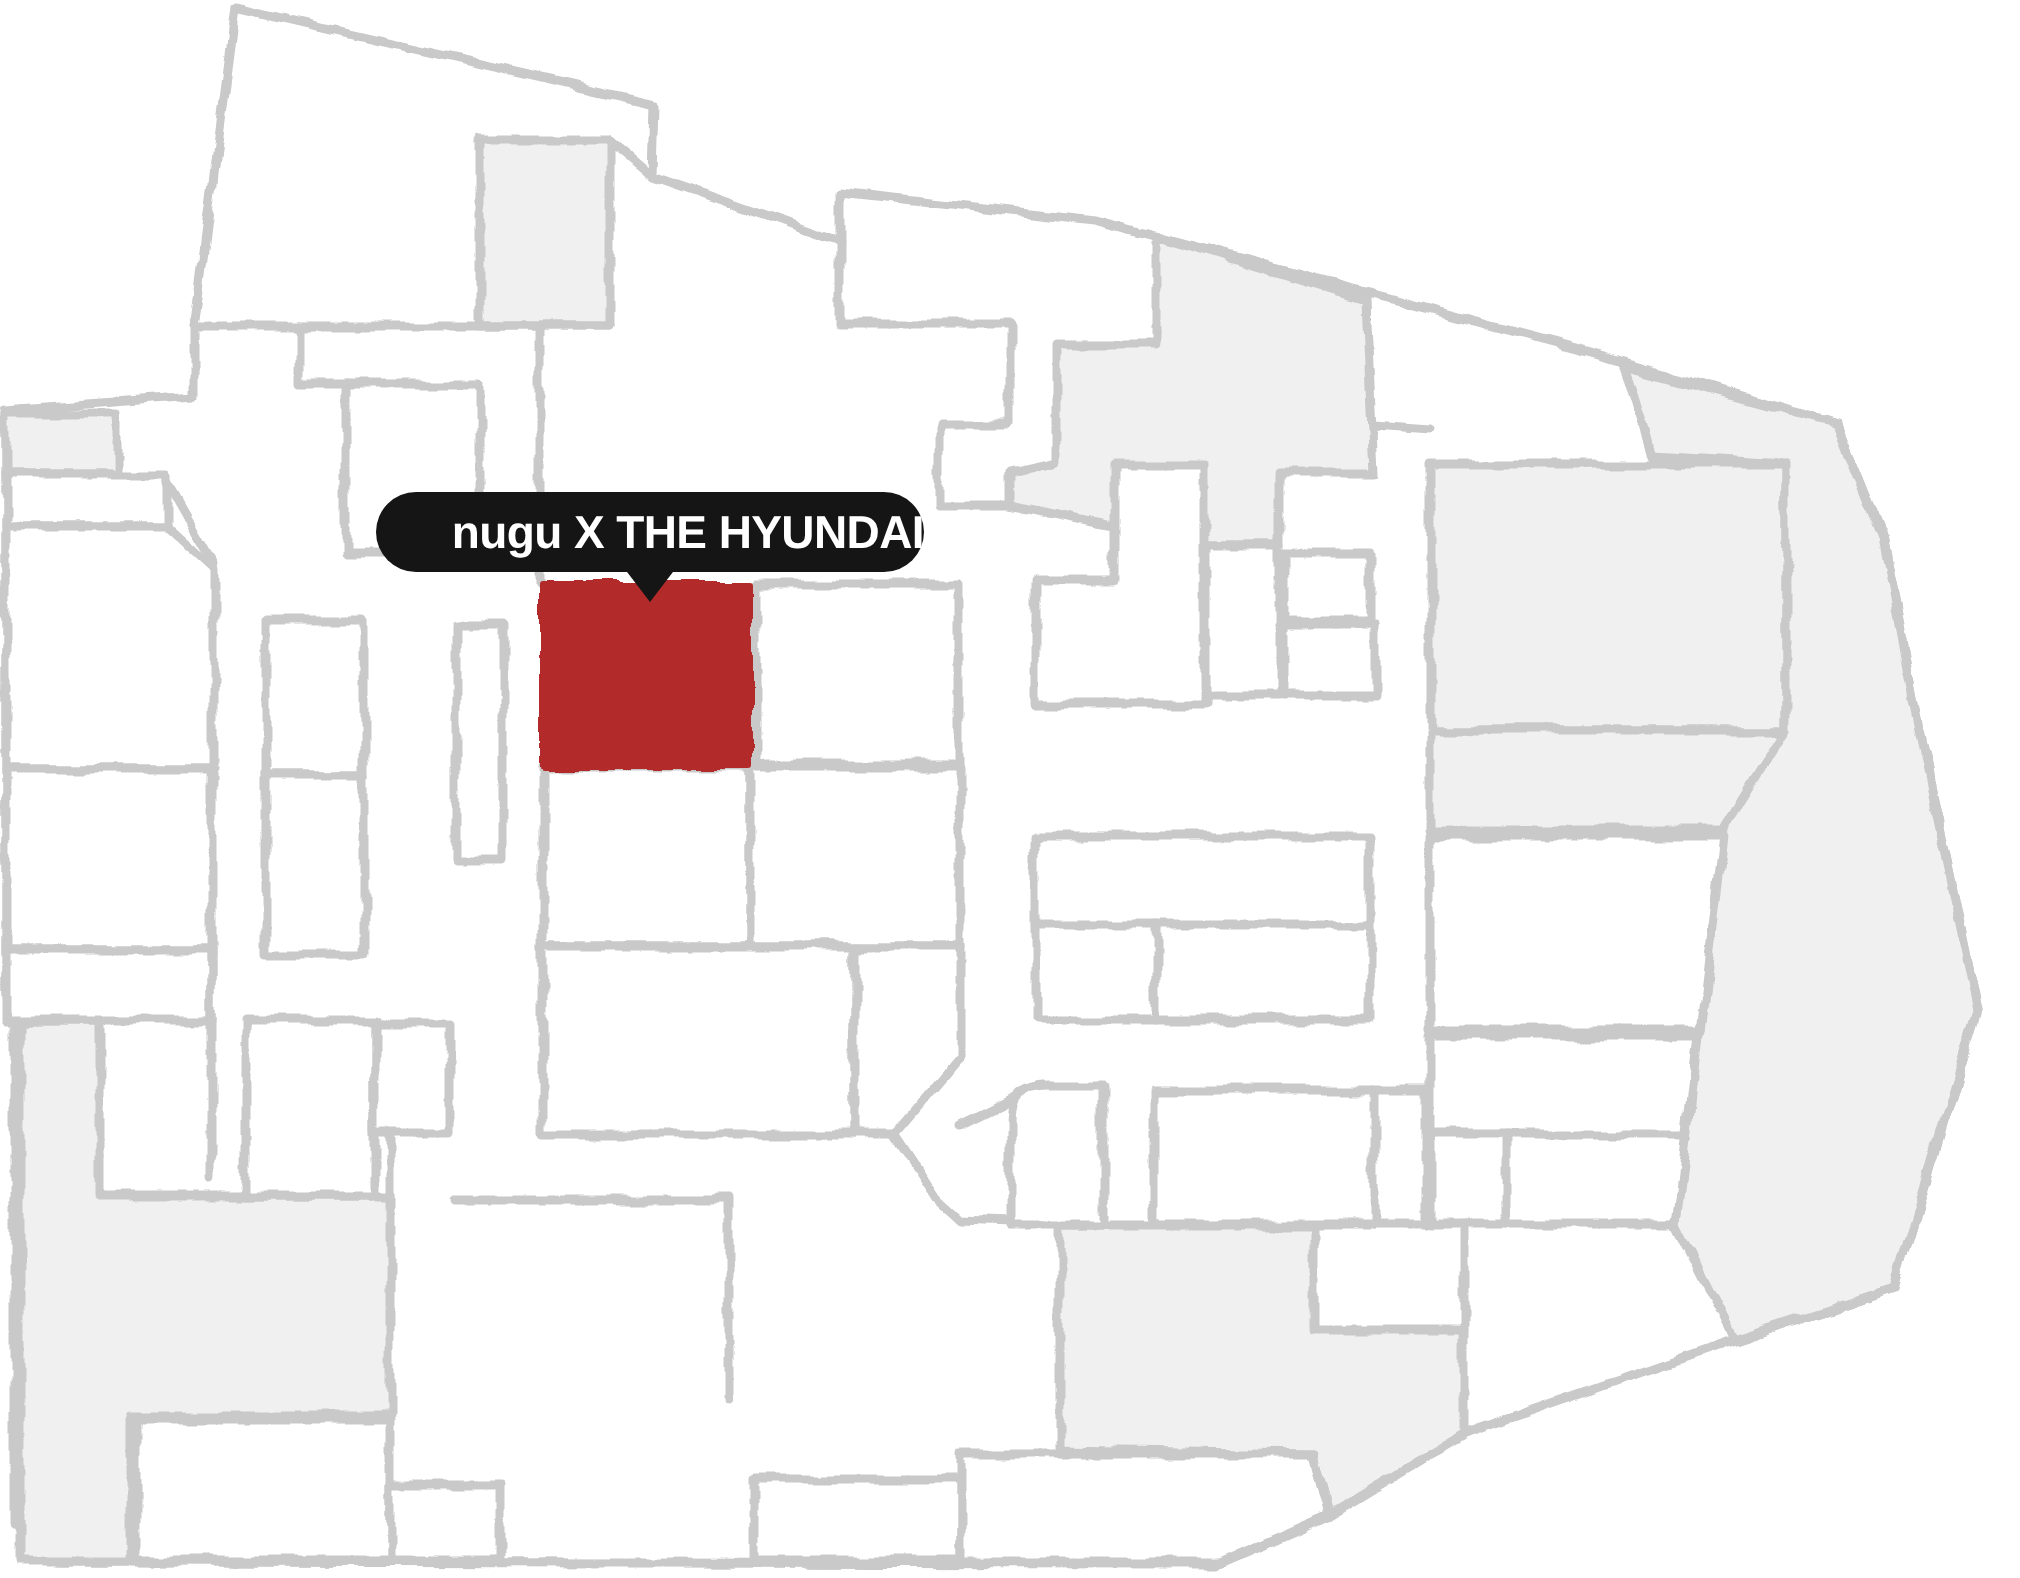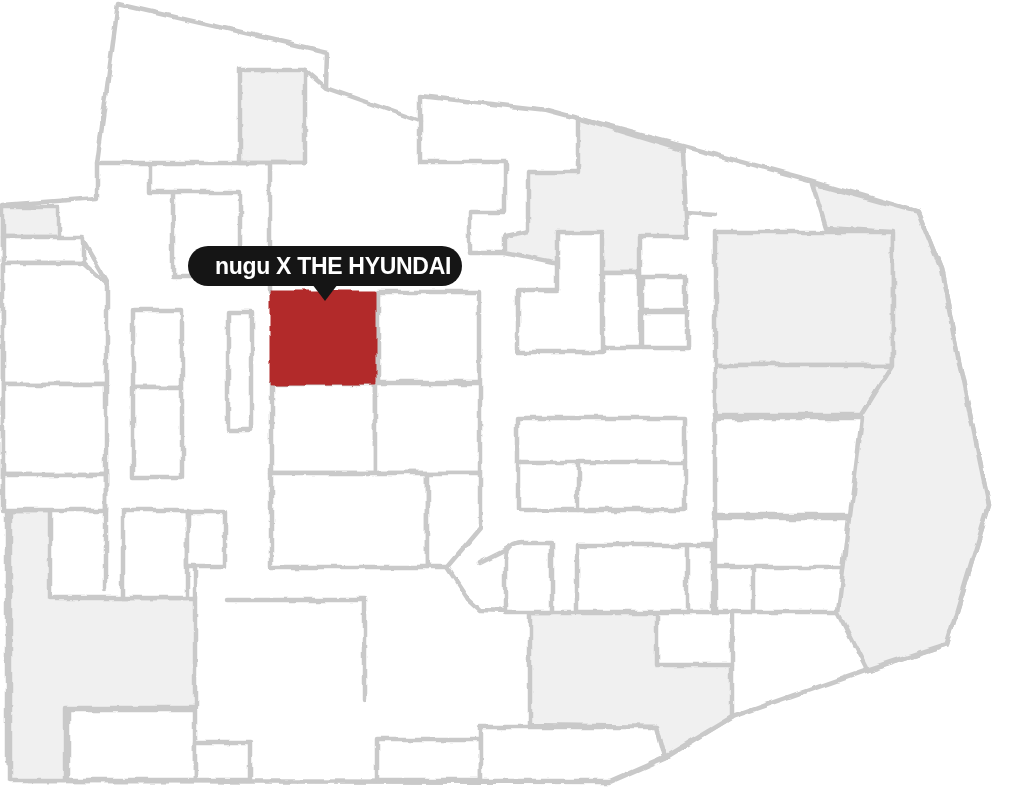--- a/index.html
+++ b/index.html
@@ -21,21 +21,21 @@
     position: absolute;
     left: 0;
     top: 0;
     display: block;
   }
   .tooltip {
     position: absolute;
     box-sizing: border-box;
     display: flex;
     align-items: center;
-    justify-content: center;
+    justify-content: flex-end;
     border-radius: 20px;
     white-space: nowrap;
     z-index: 5;
     padding-left: 16px;
   }
   .tooltip .tooltip-label {
     font-weight: 700;
     font-size: 23px;
     letter-spacing: -0.3px;
     line-height: 1;

